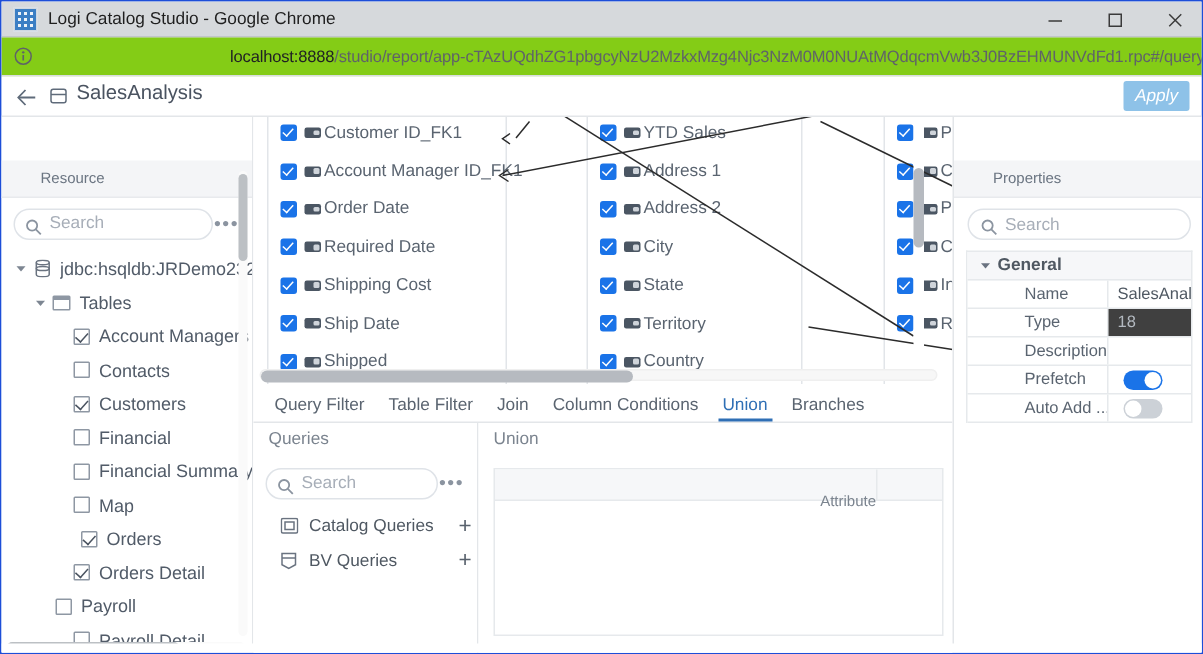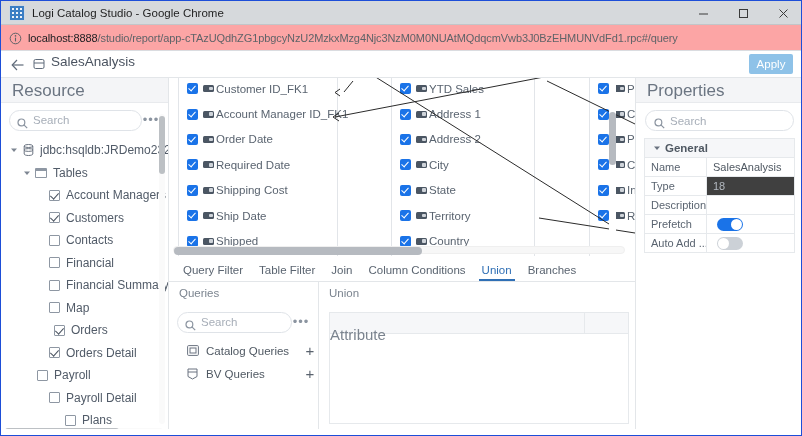--- a/index.html
+++ b/index.html
@@ -47,23 +47,24 @@
     width: 40px; height: 24px;
     display: flex; align-items: center; justify-content: center;
     color: #3a3a3a;
   }
   .tb-btn svg { display: block; }
 
   
   .addrbar {
     position: absolute; top: 24px; left: 0;
     width: 802px; height: 26px;
-    background: #fca5a5;
+    background: #84cc16;
     display: flex; align-items: center;
     border-bottom: 1px solid #dadce0;
+    justify-content: space-between;
   }
   .addr-info {
     margin-left: 8px; margin-right: 6px;
     width: 13px; height: 13px; flex: 0 0 auto;
     color: #5f6368;
   }
   .addr-url {
     font-size: 11px; color: #5f6368;
     white-space: nowrap; overflow: hidden;
     letter-spacing: -0.1px;
@@ -92,42 +93,44 @@
   .apply-btn {
     position: absolute; right: 10px; top: 3px;
     width: 44px; height: 20px;
     background: #8ec2e8;
     color: #ffffff;
     font-size: 11.5px;
     display: flex; align-items: center; justify-content: center;
     border: none; border-radius: 2px;
     cursor: pointer;
     font-family: "Liberation Sans", sans-serif;
+    font-style: italic;
   }
 
   
   .body {
     position: absolute; top: 77px; left: 0;
     width: 802px; height: 359px;
     background: #ffffff;
   }
 
   
   .resource {
     position: absolute; left: 0; top: 0;
     width: 168px; height: 359px;
     background: #ffffff;
     border-right: 1px solid #e3e6e9;
   }
   .panel-title {
     height: 25px; line-height: 25px;
-    padding-left: 11px;
-    font-size: 17px; color: #6b7582;
+    padding-left: 26px;
+    font-size: 10px; color: #6b7582;
     background: #f4f5f7;
     border-bottom: 1px solid #e8eaed;
+    margin-top: 29px;
   }
   .search-row {
     position: relative;
     height: 34px;
     display: flex; align-items: center;
     padding: 0 8px;
   }
   .search-box {
     flex: 1 1 auto;
     height: 21px;
@@ -349,22 +352,22 @@
   }
   .union-th {
     height: 21px;
     background: #f6f7f9;
     border-bottom: 1px solid #e6e9ec;
     display: flex; align-items: center;
     position: relative;
   }
   .union-th .cell {
     flex: 1 1 auto;
-    text-align: left;
-    font-size: 15px; color: #7b848f; margin-top: 22px;
+    text-align: right;
+    font-size: 10px; color: #7b848f; margin-top: 22px;
   }
   .union-th .cell2 {
     width: 44px; flex: 0 0 auto;
     border-left: 1px solid #e6e9ec; height: 21px;
   }
 
   
   .properties {
     position: absolute; left: 634px; top: 0;
     width: 168px; height: 359px;
@@ -395,21 +398,21 @@
   .prow {
     height: 19px; display: flex; align-items: stretch;
     border-bottom: 1px solid #e6e9ec;
   }
   .pkey {
     width: 62px; flex: 0 0 auto;
     font-size: 11px; color: #5a6470;
     display: flex; align-items: center;
     padding-left: 6px;
     border-right: 1px solid #e6e9ec;
-    white-space: nowrap; overflow: hidden;
+    white-space: nowrap; overflow: hidden; margin-left: 32px;
   }
   .pval {
     flex: 1 1 auto;
     font-size: 11px; color: #4f5862;
     display: flex; align-items: center;
     padding-left: 6px;
     white-space: nowrap; overflow: hidden;
   }
   .pval.muted { color: #b3b9c0; background: #404040; }
   .toggle {
@@ -535,30 +538,30 @@
           <div class="tnode" style="padding-left: 32px;">
             <span class="caret"></span>
             <span class="tico">
               <span class="chk on"></span>
             </span>
             <span class="tlabel">Account Managers</span>
           </div>
           <div class="tnode" style="padding-left: 32px;">
             <span class="caret"></span>
             <span class="tico">
+              <span class="chk "></span>
+            </span>
+            <span class="tlabel">Contacts</span>
+          </div>
+          <div class="tnode" style="padding-left: 32px;">
+            <span class="caret"></span>
+            <span class="tico">
               <span class="chk on"></span>
             </span>
             <span class="tlabel">Customers</span>
-          </div>
-          <div class="tnode" style="padding-left: 32px;">
-            <span class="caret"></span>
-            <span class="tico">
-              <span class="chk "></span>
-            </span>
-            <span class="tlabel">Contacts</span>
           </div>
           <div class="tnode" style="padding-left: 32px;">
             <span class="caret"></span>
             <span class="tico">
               <span class="chk "></span>
             </span>
             <span class="tlabel">Financial</span>
           </div>
           <div class="tnode" style="padding-left: 32px;">
             <span class="caret"></span>

